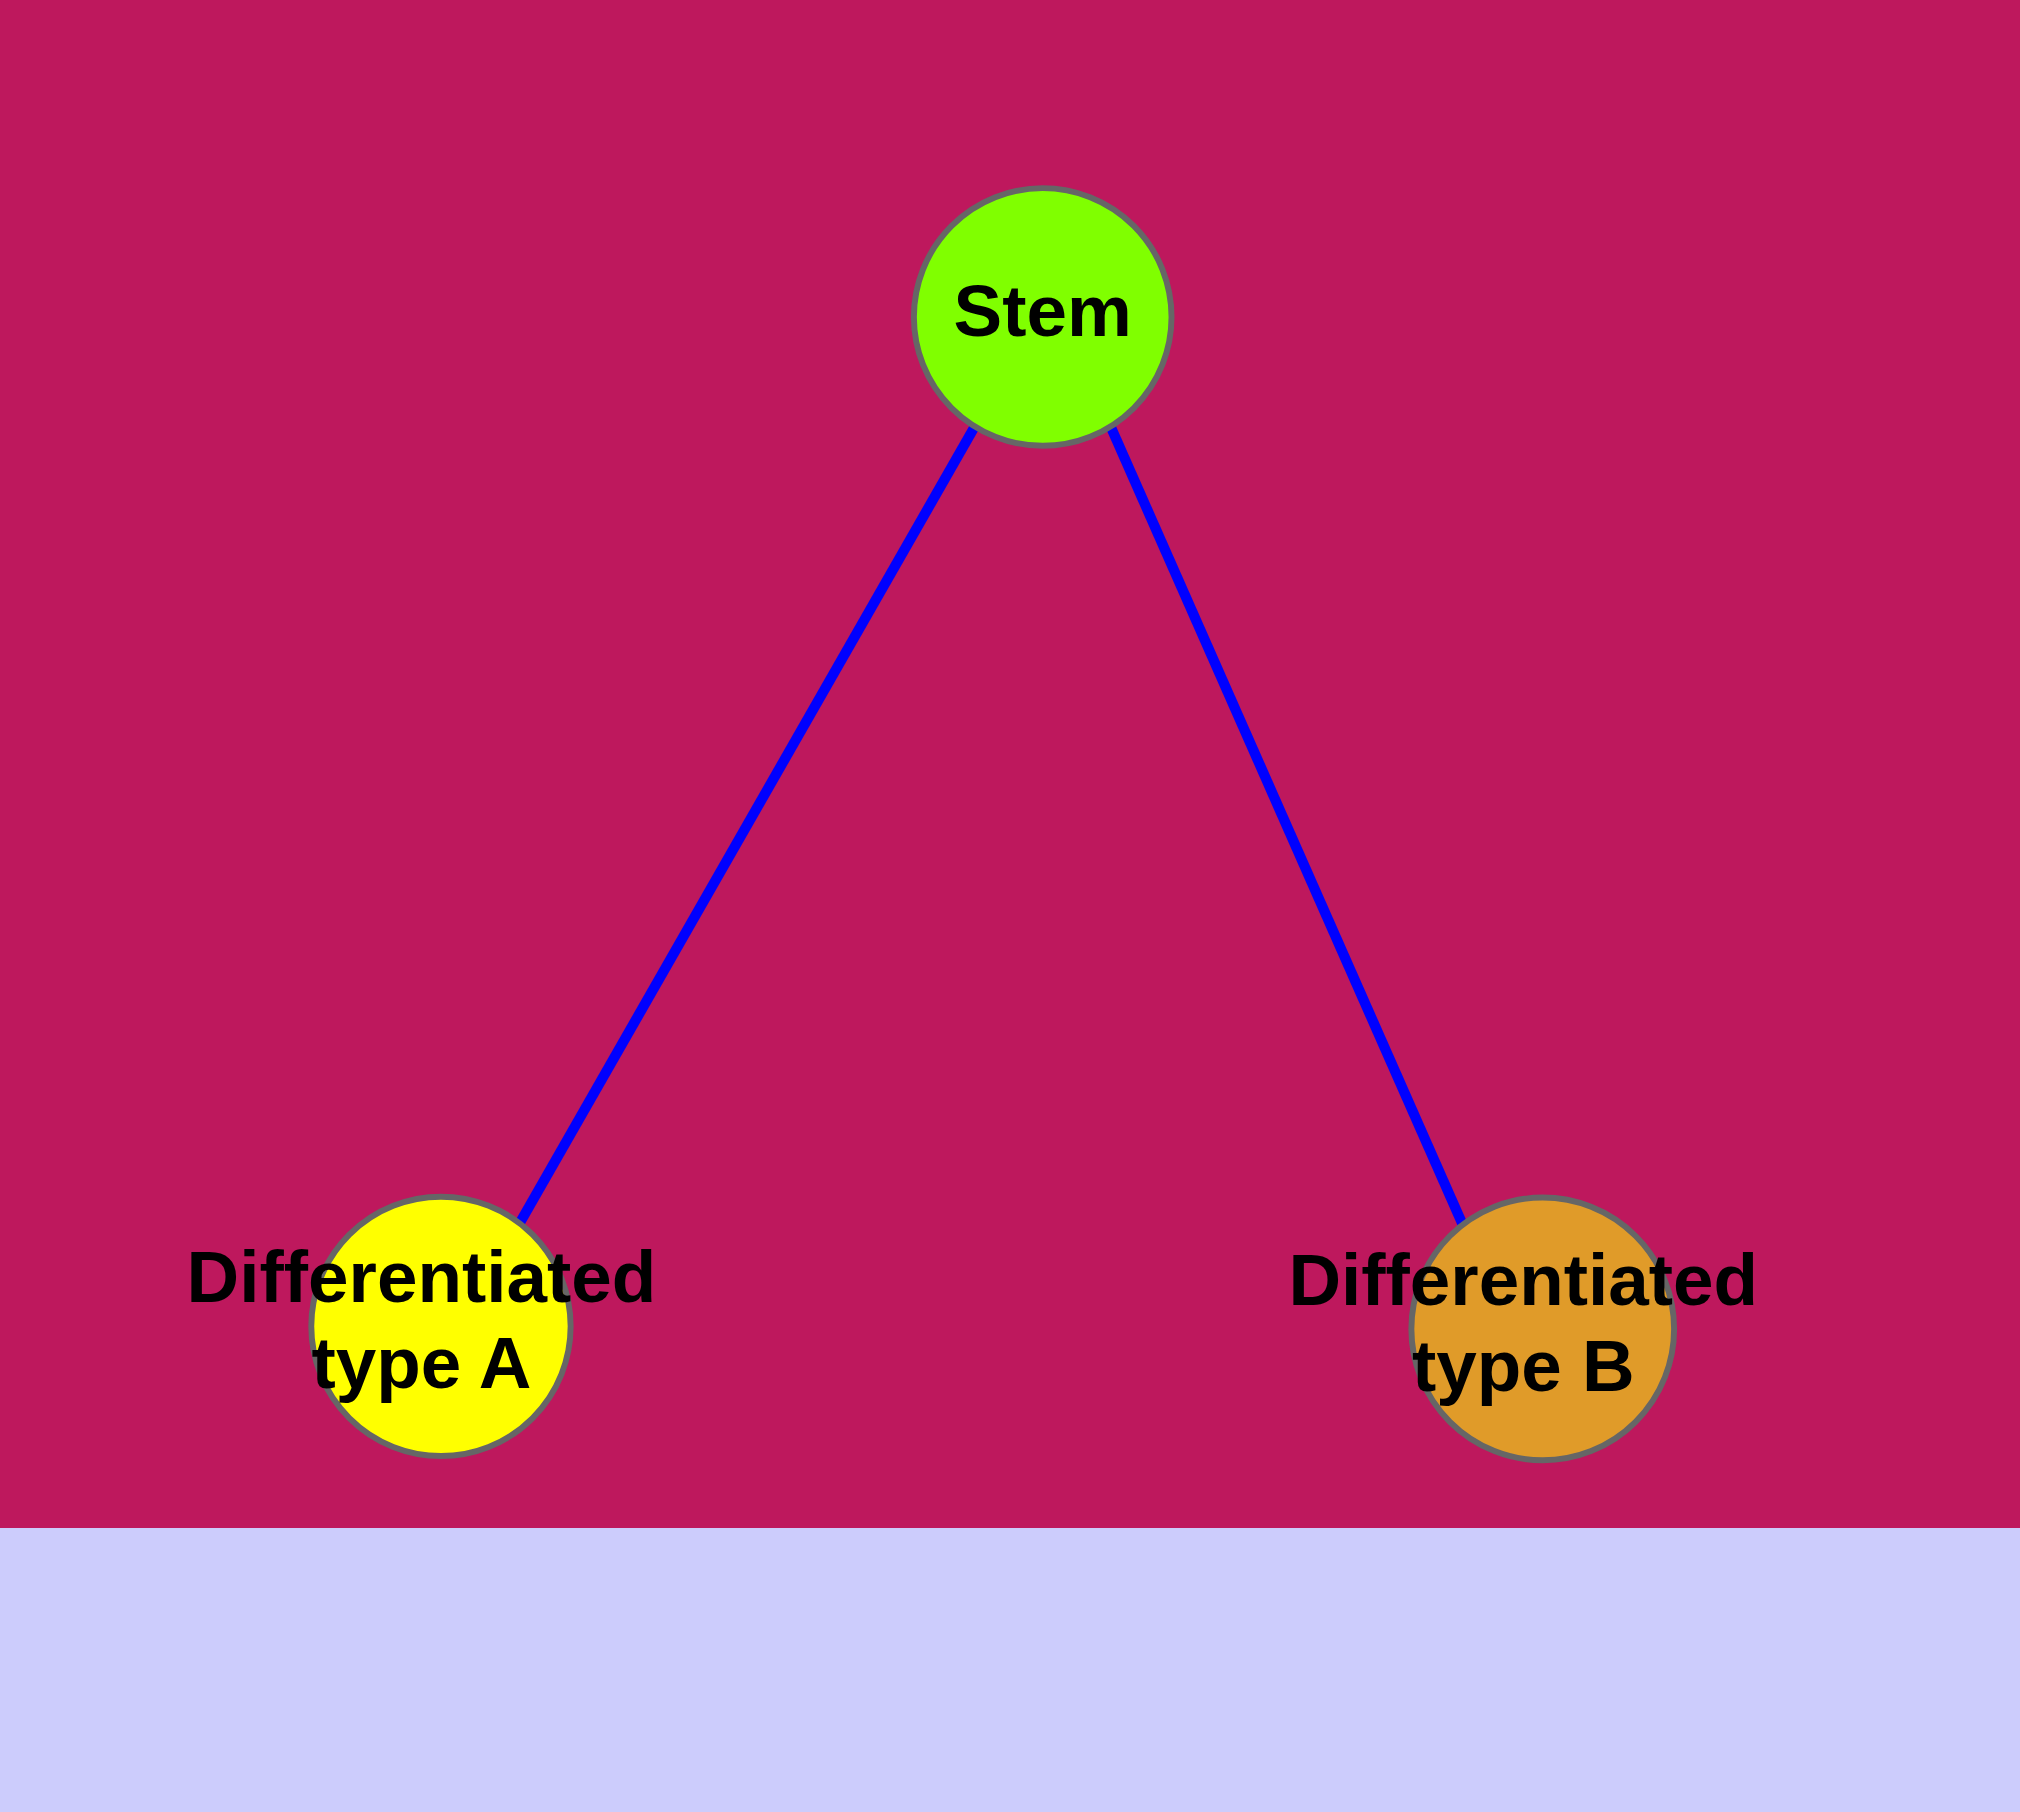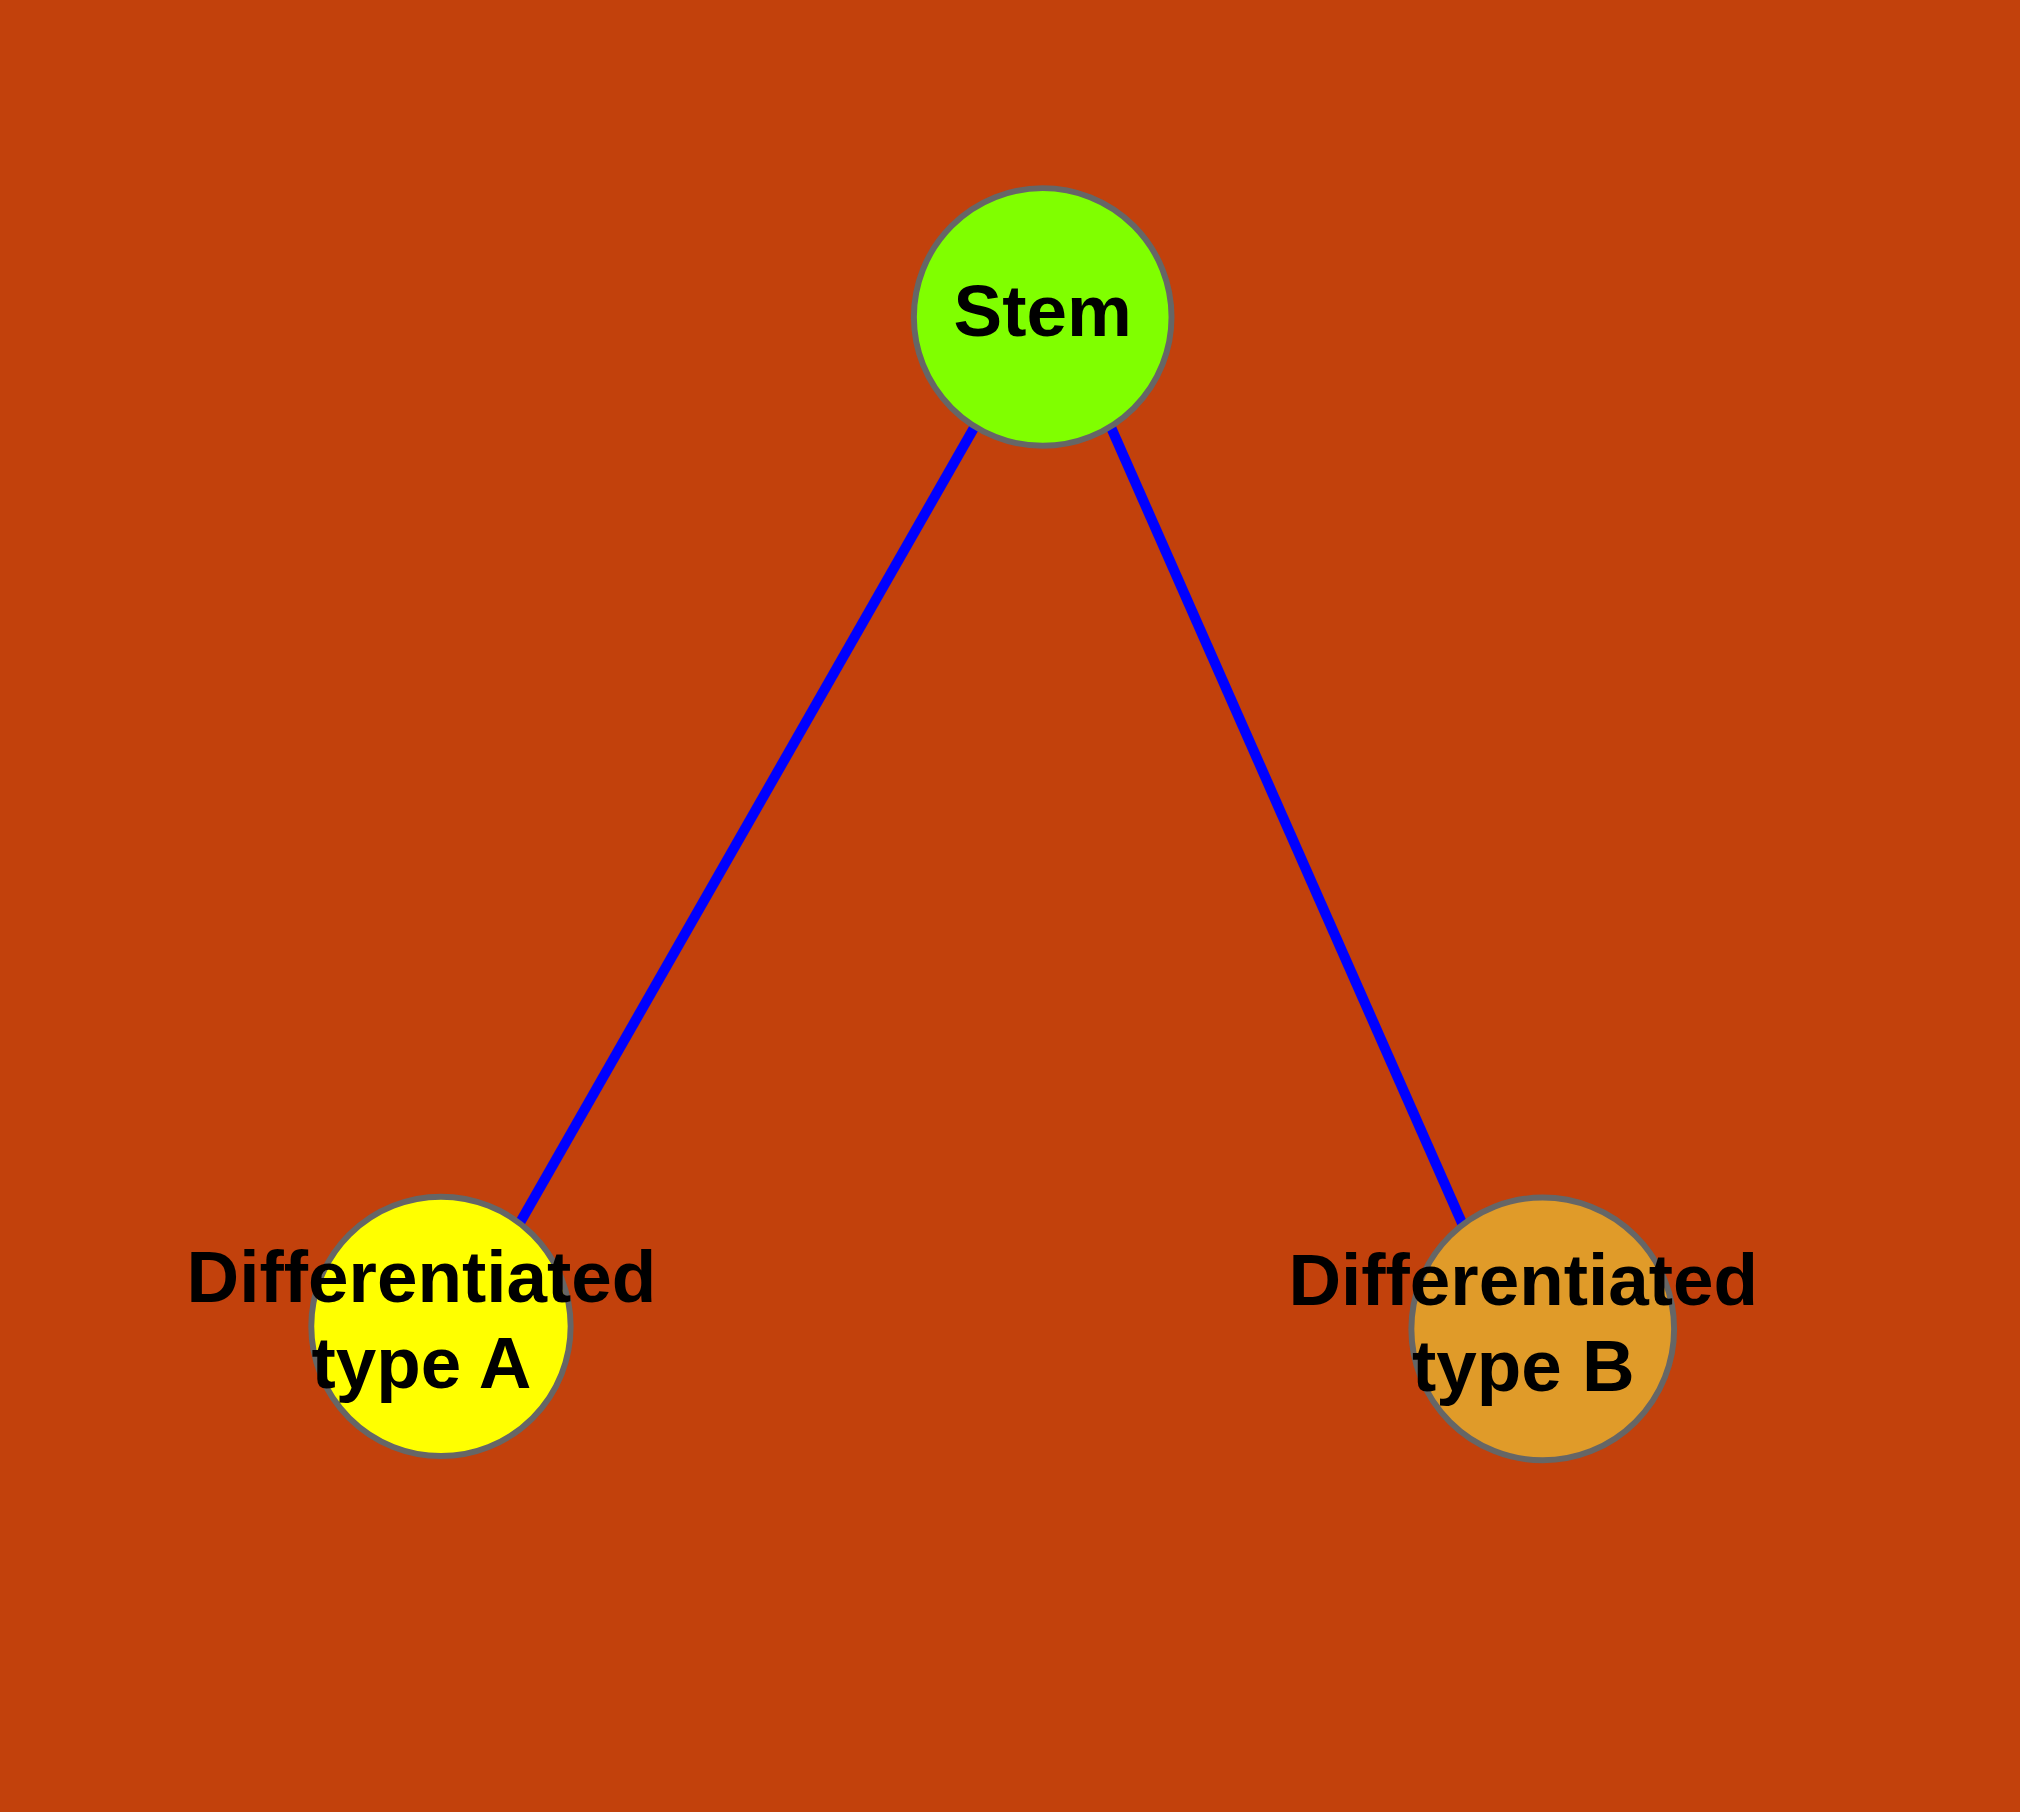--- a/index.html
+++ b/index.html
@@ -35,21 +35,21 @@
     font-weight: bold;
     font-size: 86px;
     fill: #000000;
     text-anchor: middle;
     dominant-baseline: middle;
   }
 </style>
 </head>
 <body style="background: rgb(204, 204, 252);">
 
-<div id="canvas" style="width: 2021px; height: 1812px; background: #c2410c;">
+<div id="canvas" style="width: 2021px; height: 1528px; background: #be185d;">
   <svg id="graph-svg" viewBox="0 0 2384 2138">
 
     <g>
       <line class="edge-line" x1="1150" y1="503" x2="613" y2="1443" stroke="#0000ff" stroke-width="12"></line>
       <line class="edge-line" x1="1310" y1="503" x2="1726" y2="1446" stroke="#0000ff" stroke-width="12"></line>
     </g>
 
     <g>
       <circle class="node-circle" cx="1230" cy="374" r="152" fill="#80ff00" stroke="#666666" stroke-width="7"></circle>
       <circle class="node-circle" cx="520" cy="1565" r="153" fill="#ffff00" stroke="#666666" stroke-width="7"></circle>

